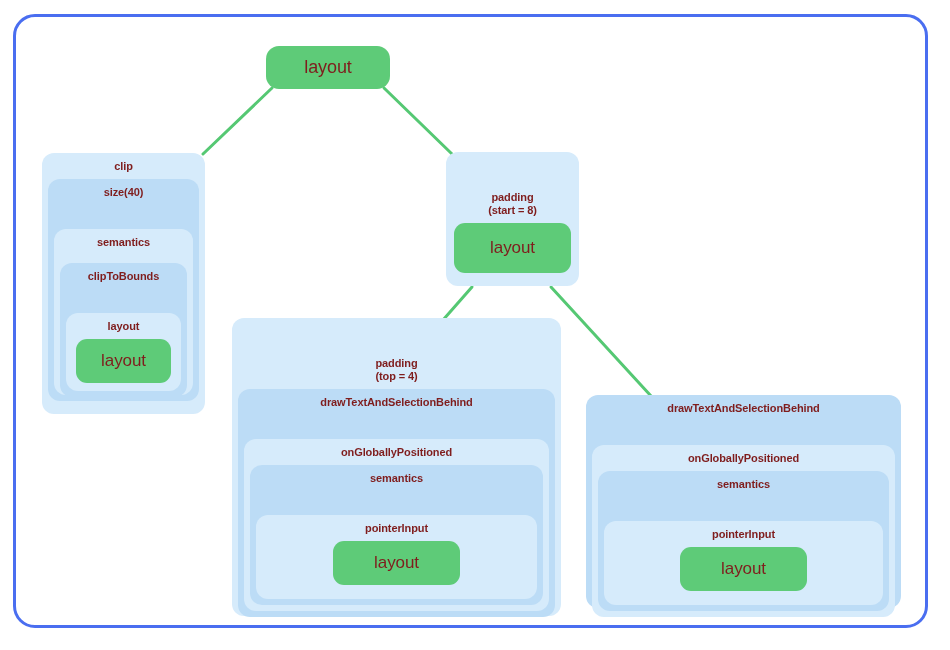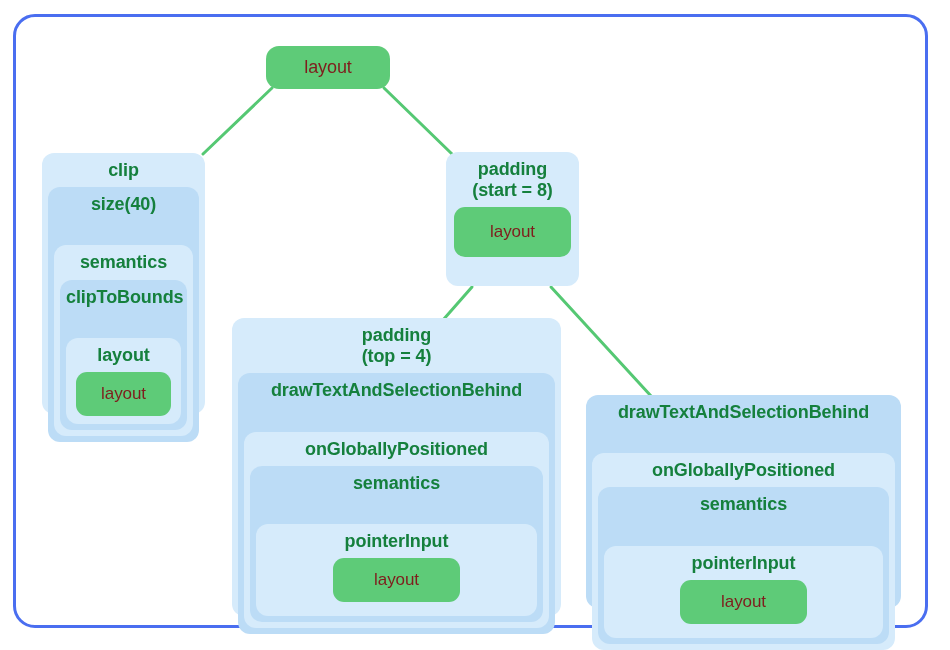--- a/index.html
+++ b/index.html
@@ -54,30 +54,31 @@
 
   .mod {
     
     padding-top: 7px;
     padding-left: 6px;
     padding-right: 6px;
     padding-bottom: 6px;
   }
   .mod > .label {
     display: block;
-    color: #15803d;
-    font-size: 18px;
+    color: #7f1d1d;
+    font-size: 11px;
     font-weight: 700;
     line-height: 1.18;
     letter-spacing: -0.1px;
     padding-bottom: 6px;
     white-space: nowrap;
   }
   .mod.two-line > .label {
     white-space: pre-line;
+    margin-top: 32px;
   }
 
   
   .tone-a { background: #d6ebfb; }
   .tone-b { background: #bcdcf6; }
   .tone-c { background: #d6ebfb; margin-top: 24px; }
 
   
   .leaf {
     background: #5ecb78;
@@ -154,21 +155,21 @@
 
   <div id="clip-box" class="node mod tone-a">
     <span class="label">clip</span>
 
     <div class="node mod tone-b" style="position:relative;left:0;top:0;width:100%;">
       <span class="label">size(40)</span>
 
       <div class="node mod tone-c" style="position:relative;left:0;top:0;width:100%;">
         <span class="label">semantics</span>
 
-        <div class="node mod tone-b" style="position:relative;left:0;top:0;width:100%;">
+        <div class="node mod tone-b" style="position:relative;left:0;top:8px;width:100%;">
           <span class="label">clipToBounds</span>
 
           <div class="node mod tone-c" style="position:relative;left:0;top:0;width:100%;">
             <span class="label">layout</span>
 
             <div class="leaf" style="height:44px;margin:0 4px 2px 4px;">layout</div>
           </div>
         </div>
       </div>
     </div>

